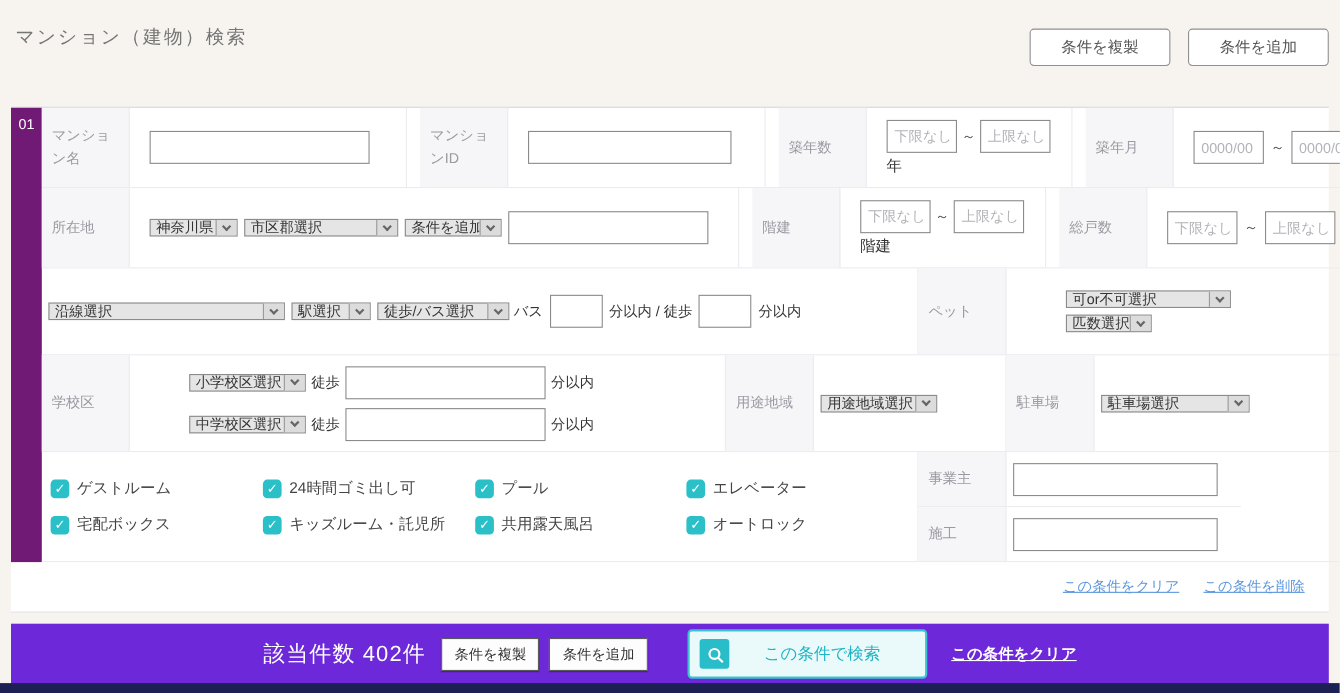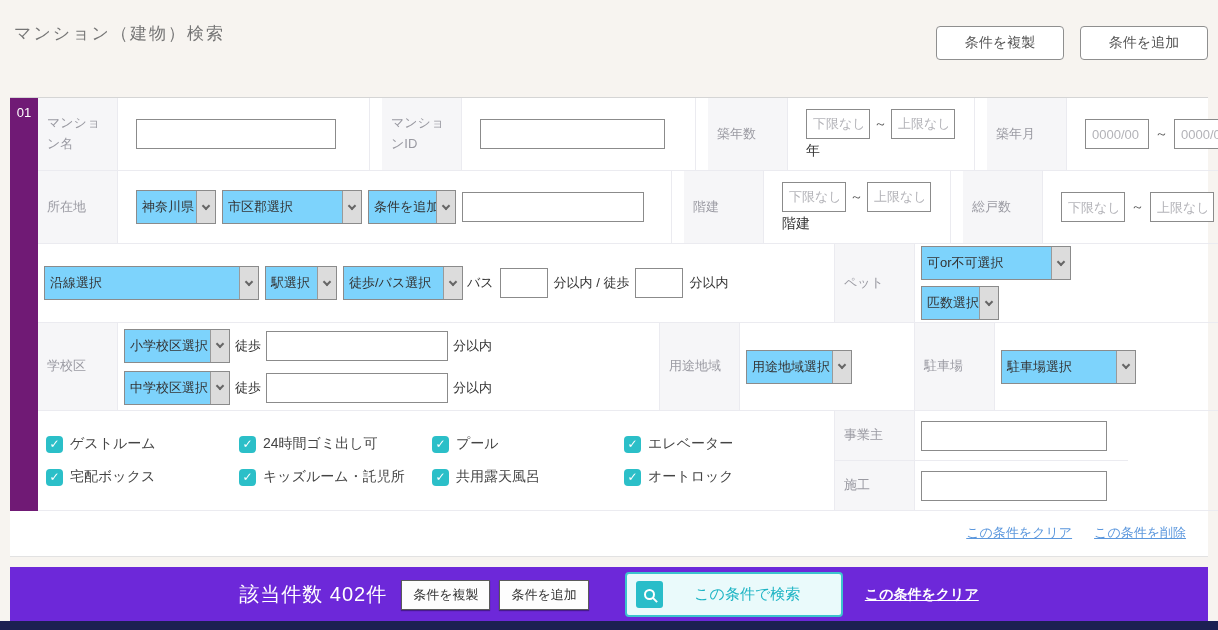--- a/index.html
+++ b/index.html
@@ -39,26 +39,26 @@
   
   .inp { height: 30px; border: 1px solid #8b8b8b; background: #fff; font-size: 13px; padding: 0 6px; color: #333; font-family: inherit; }
   .inp::placeholder { color: #b3b3b8; }
   .rng { width: 64px; }
   .txt { font-size: 13px; color: #333; white-space: nowrap; }
   .tilde { font-size: 13px; color: #555; }
   .range-stack { display: flex; flex-direction: column; gap: 3px; }
   .range-line { display: flex; align-items: center; gap: 4px; }
   .range-unit { font-size: 14px; color: #333; }
   
-  .sel { display: inline-flex; height: 34px; border: 1px solid #8b8b8b; background: #7dd3fc; align-items: stretch; cursor: pointer; flex: none; }
+  .sel { display: inline-flex; height: 16px; border: 1px solid #8b8b8b; background: #e5e5e5; align-items: stretch; cursor: pointer; flex: none; }
   .sel-text { flex: 1; display: flex; align-items: center; padding: 0 5px; font-size: 13px; color: #333; white-space: nowrap; overflow: hidden; }
   .sel-arrow { width: 19px; background: #dcdcdc; border-left: 1px solid #9a9a9a; display: flex; align-items: center; justify-content: center; flex: none; }
   .chev { display: inline-block; width: 6px; height: 6px; border-right: 2px solid #666; border-bottom: 2px solid #666; transform: rotate(45deg); margin-top: -3px; }
   
-  .v-stack { display: flex; flex-direction: column; gap: 6px; justify-content: center; }
+  .v-stack { display: flex; flex-direction: column; gap: 6px; justify-content: center; margin-left: 48px; }
   .h-line { display: flex; align-items: center; gap: 5px; }
   
   .chk-grid { display: grid; grid-template-columns: 193px 193px 192px 185px; row-gap: 15px; padding-left: 2px; }
   .chk { display: flex; align-items: center; gap: 7px; cursor: pointer; }
   .chk-box { width: 17px; height: 17px; background: #2bbfc8; border-radius: 4px; color: #fff; font-size: 12px; font-weight: bold; display: flex; align-items: center; justify-content: center; flex: none; }
   .chk-label { font-size: 14px; color: #444; white-space: nowrap; }
   
   .subcol { width: 293px; flex: 0 0 293px; display: flex; flex-direction: column; }
   .subrow { display: flex; flex: 1; }
   .subrow:first-child { border-bottom: 1px solid #ebebf0; }

